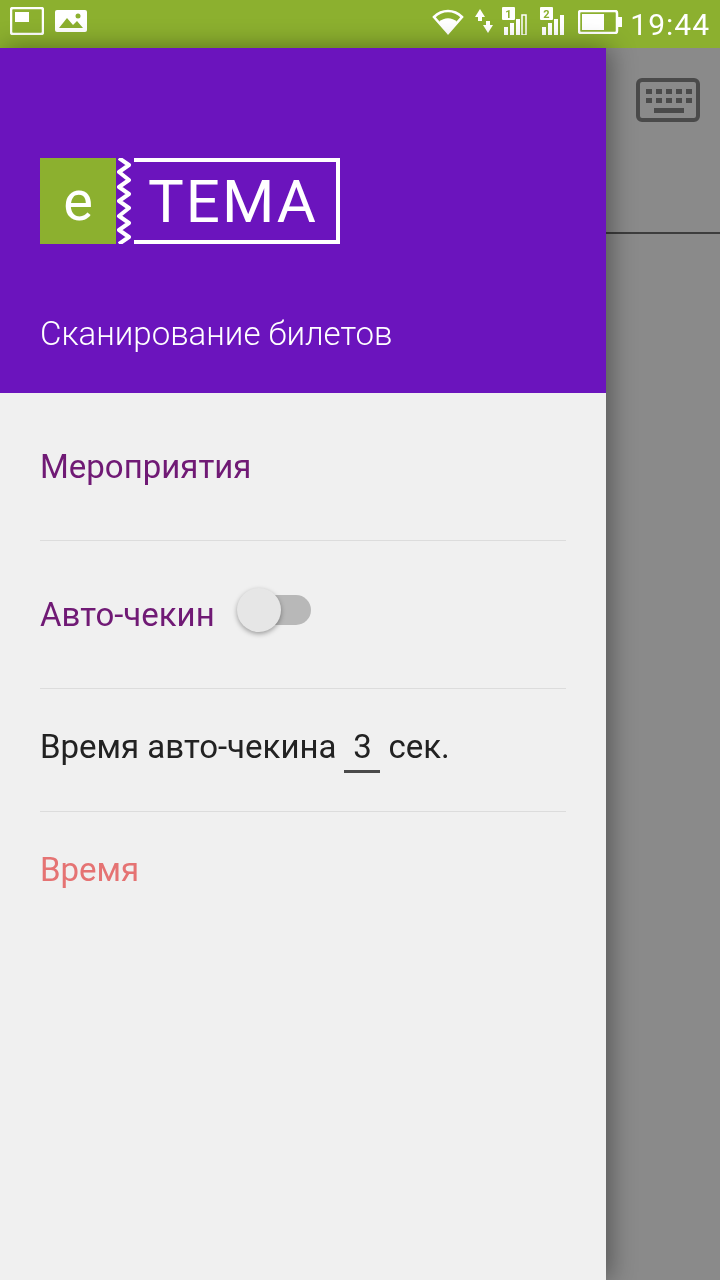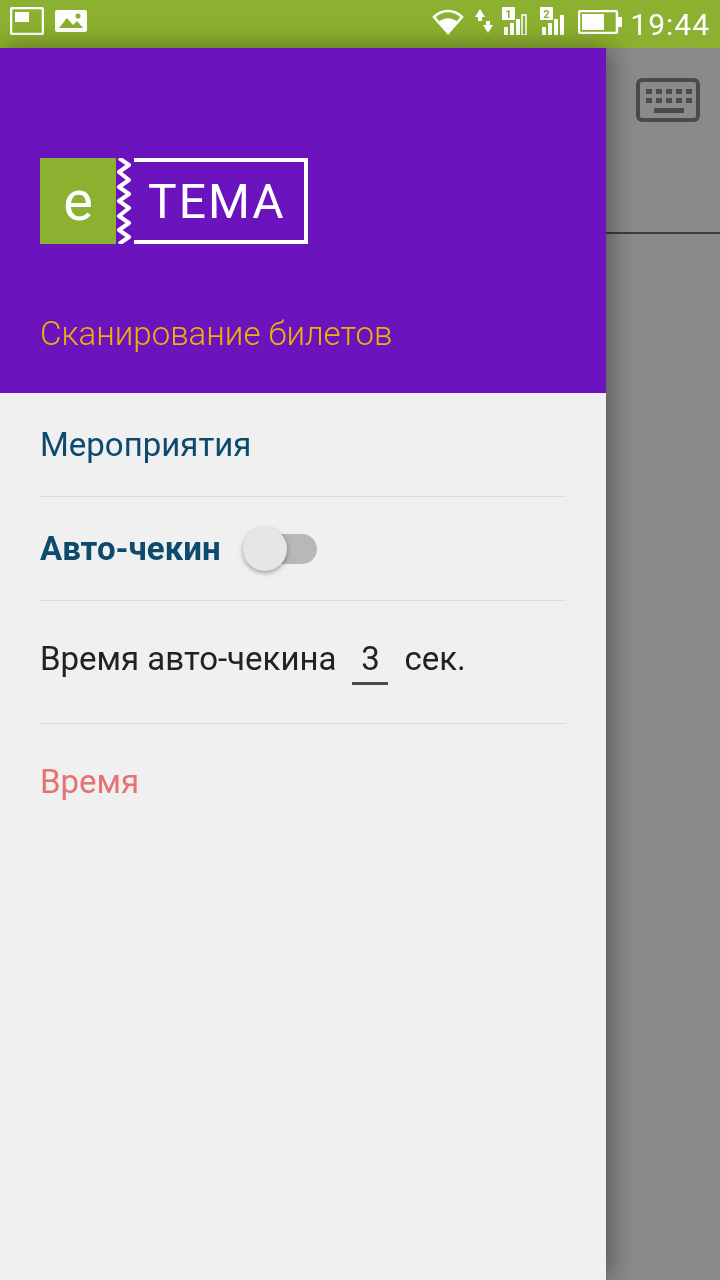--- a/index.html
+++ b/index.html
@@ -49,44 +49,44 @@
     display: flex; align-items: center; justify-content: center;
     position: relative;
   }
   .logo-tear {
     width: 18px; height: 86px; position: relative;
   }
   .logo-tema {
     height: 86px; border: 4px solid #ffffff; border-left: none;
     padding: 0 18px 0 14px;
     display: flex; align-items: center;
-    font-size: 48px; letter-spacing: 2px; font-weight: 400;
+    font-size: 60px; letter-spacing: 2px; font-weight: 400;
   }
   .drawer-title {
-    font-size: 33px; font-weight: 300; color: #eab308;
+    font-size: 33px; font-weight: 300; color: #ffffff;
   }
   .drawer-body { flex: 1; background: #f0f0f0; padding: 0 40px; }
   .menu-item {
-    padding: 32px 0; font-size: 33px; color: #0c4a6e;
+    padding: 54px 0; font-size: 33px; color: #701a75;
     border-bottom: 1px solid #dcdcdc;
     display: flex; align-items: center; justify-content: space-between;
   }
   .switch {
     position: relative; width: 72px; height: 30px;
     background: #b8b8b8; border-radius: 15px;
     margin-left: 24px;
   }
   .switch-knob {
     position: absolute; left: -2px; top: -7px;
     width: 44px; height: 44px; border-radius: 50%;
     background: #e6e6e6;
     box-shadow: 0 2px 5px rgba(0,0,0,0.35);
   }
-  .autocheckin-row { display: flex; align-items: center; font-weight: bold; }
-  .time-row { display: flex; align-items: baseline; gap: 16px; padding: 38px 0; font-size: 33px; color: #222; border-bottom: 1px solid #dcdcdc; }
+  .autocheckin-row { display: flex; align-items: flex-start; }
+  .time-row { display: flex; align-items: baseline; gap: 8px; padding: 38px 0; font-size: 33px; color: #222; border-bottom: 1px solid #dcdcdc; }
   .time-value {
     min-width: 36px; text-align: center;
     border-bottom: 3px solid #4a4a4a; padding: 0 6px 4px 6px;
     font-size: 33px;
   }
   .exit-row { padding: 38px 0; font-size: 33px; color: #e57373; }
 </style>
 </head>
 <body>
 

